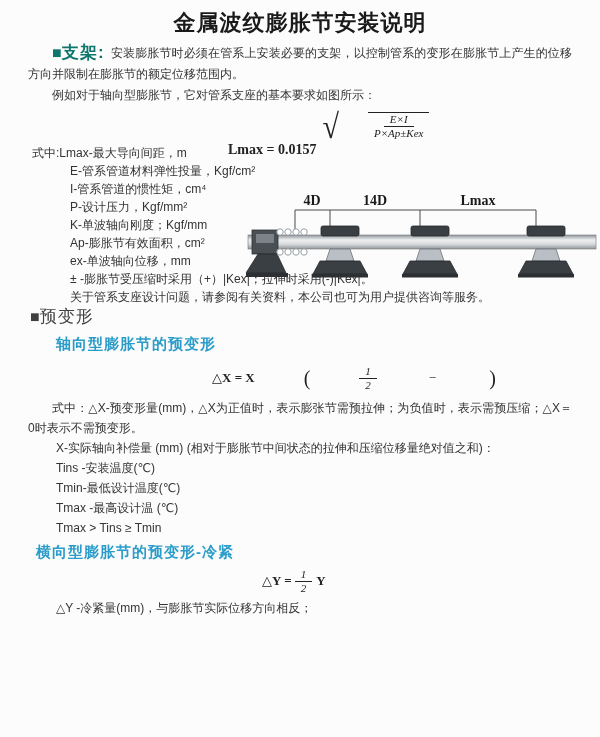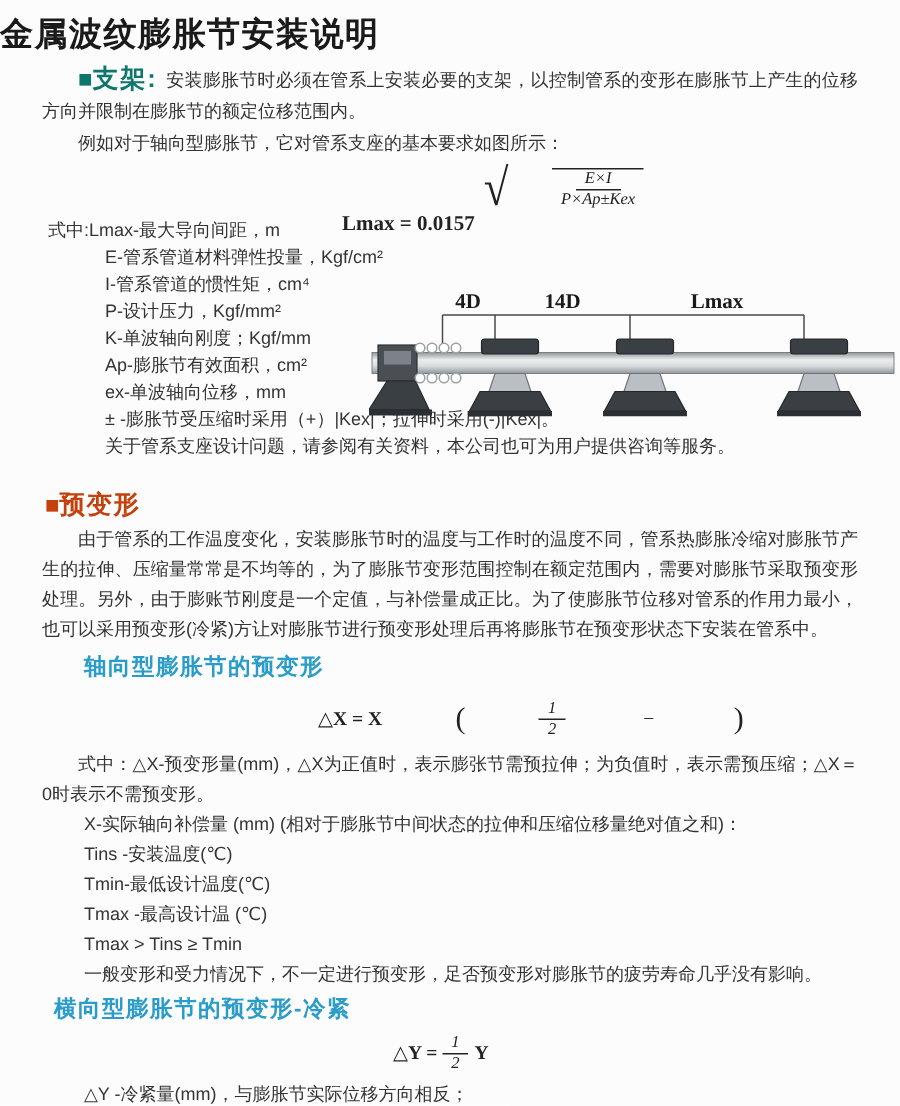--- a/index.html
+++ b/index.html
@@ -9,21 +9,21 @@
     background:#fcfcfc;
     overflow:hidden;
     font-family:"Liberation Sans","DejaVu Sans",sans-serif;
     color:#333;
     font-size:12px;
     box-sizing:border-box;
     padding-top:10px;
   }
   .title{
     margin:0 0 6px 0;
-    text-align:left;
+    text-align:center;
     font-size:22px;
     line-height:26px;
     font-weight:bold;
     color:#1a1a1a;
     letter-spacing:1px;
   }
   .para{
     margin:0 28px;
     text-align:justify;
     line-height:21px;
@@ -61,22 +61,22 @@
   .f-dx .op{margin:0 4px;}
   .f-dy{margin:4px 0 2px 262px;height:30px;font-size:13px;}
   .f-dy .rhs{font-weight:bold;margin-left:4px;}
   .f-bold,.f-dx .lhs,.f-dy .lhs{font-weight:bold;}
   
   .defs{margin:2px 0 0 32px;line-height:18px;}
   .defs .def-line{white-space:nowrap;}
   .defs .def-line:not(:first-child){margin-left:38px;}
   
   .sec-head{
-    margin:20px 0 0 30px;
-    color:#c2410c;font-size:17px;font-weight:bold;
+    margin:0 0 0 30px;
+    color:#404040;font-size:17px;font-weight:normal;
     line-height:22px;letter-spacing:1px;
   }
   .sec-head .sq{font-size:16px;letter-spacing:0;}
   .body-para{margin:0 28px;text-align:justify;line-height:20px;}
   .sub-head{
     color:#2a9cc9;font-size:15px;font-weight:bold;
     line-height:20px;letter-spacing:1px;
   }
   .sub-head.axial{margin:6px 0 0 56px;}
   .sub-head.lateral{margin:4px 0 0 36px;}
@@ -188,21 +188,20 @@
         <rect x="281" y="36" width="38" height="10" rx="2" fill="#3a3f44" stroke="#24272a" stroke-width="0.8"></rect>
         <polygon points="290,59 310,59 314,71 286,71" fill="#b9bfc4" stroke="#6e7479" stroke-width="0.8"></polygon>
         <polygon points="280,71 320,71 327,84 273,84" fill="#3a3f44" stroke="#24272a" stroke-width="0.8"></polygon>
         <rect x="272" y="84" width="56" height="3.5" fill="#2c2f33"></rect>
       </g>
     </svg>
   </div>
 
   <div class="sec-head"><span class="sq">■</span><span>预变形</span></div>
 
-  <p class="body-para indent">由于管系的工作温度变化，安装膨胀节时的温度与工作时的温度不同，管系热膨胀冷缩对膨胀节产生的拉伸、压缩量常常是不均等的，为了膨胀节变形范围控制在额定范围内，需要对膨胀节采取预变形处理。另外，由于膨账节刚度是一个定值，与补偿量成正比。为了使膨胀节位移对管系的作用力最小，也可以采用预变形(冷紧)方让对膨胀节进行预变形处理后再将膨胀节在预变形状态下安装在管系中。</p>
 
   <div class="sub-head axial">轴向型膨胀节的预变形</div>
 
   <div class="formula f-dx">
     <span class="lhs">△X = X</span>
     <span class="paren">(</span>
     <span class="frac">
       <span class="num">1</span>
       <span class="den">2</span>
     </span>
@@ -210,21 +209,20 @@
     <span class="paren">)</span>
   </div>
 
   <div class="notes">
     <p class="note-p" style="margin:0">式中：△X-预变形量(mm)，△X为正值时，表示膨张节需预拉伸；为负值时，表示需预压缩；△X＝0时表示不需预变形。</p>
     <div class="note-line">X-实际轴向补偿量 (mm) (相对于膨胀节中间状态的拉伸和压缩位移量绝对值之和)：</div>
     <div class="note-line">Tins -安装温度(℃)</div>
     <div class="note-line">Tmin-最低设计温度(℃)</div>
     <div class="note-line">Tmax -最高设计温 (℃)</div>
     <div class="note-line">Tmax &gt; Tins ≥ Tmin</div>
-    <div class="note-line">一般变形和受力情况下，不一定进行预变形，足否预变形对膨胀节的疲劳寿命几乎没有影响。</div>
   </div>
 
   <div class="sub-head lateral">横向型膨胀节的预变形-冷紧</div>
 
   <div class="formula f-dy">
     <span class="lhs">△Y =</span>&nbsp;
     <span class="frac">
       <span class="num">1</span>
       <span class="den">2</span>
     </span>

